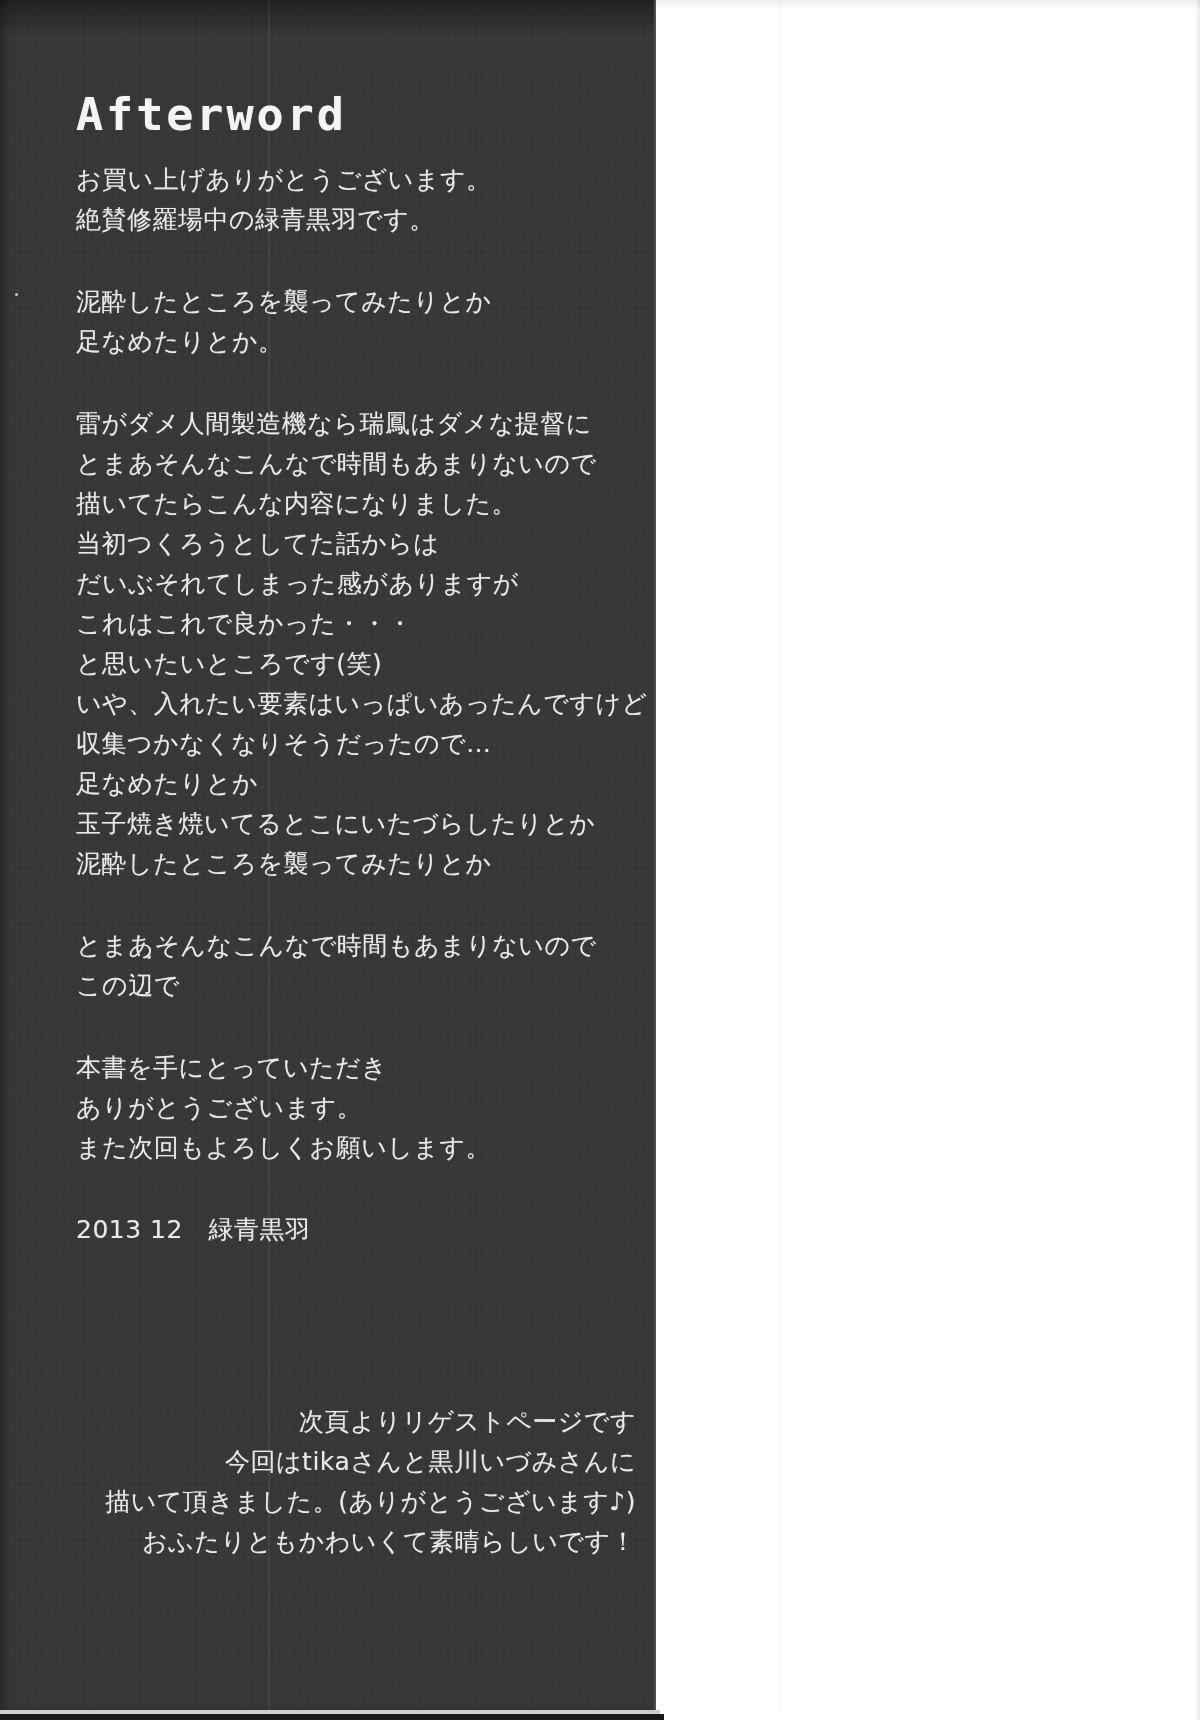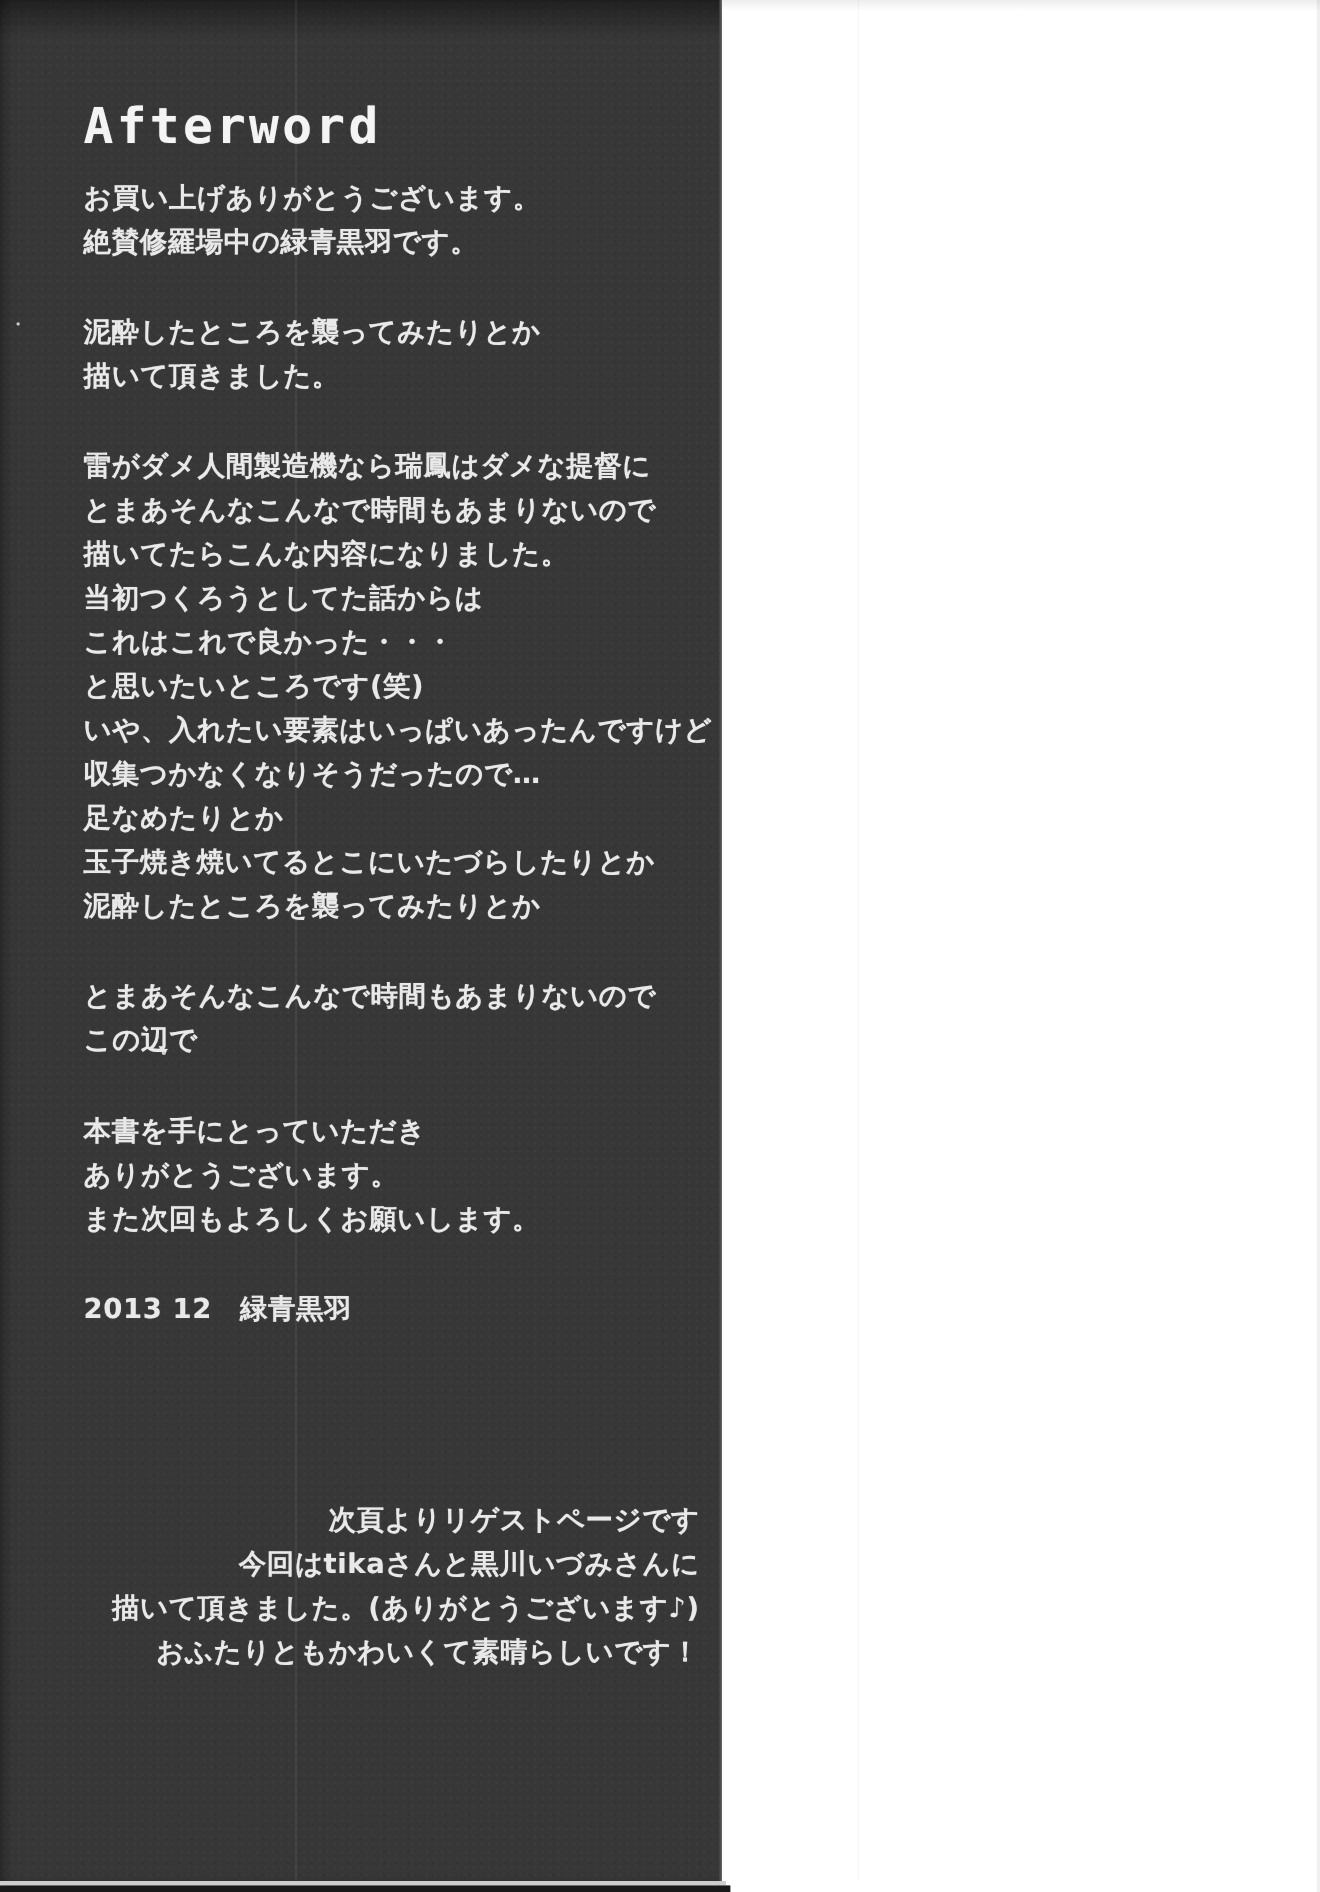--- a/index.html
+++ b/index.html
@@ -57,21 +57,21 @@
   .content {
     position:absolute; left:76px; top:88px; width:560px;
     color:#e9e9e9;
   }
   .title {
     font-size:45px; font-weight:bold; letter-spacing:3px;
     height:52px; margin-bottom:20px; color:#f4f4f4;
     text-shadow:0 0 1px rgba(255,255,255,0.45);
     font-family:"DejaVu Sans Mono","Liberation Mono",monospace;
   }
-  .section { margin-bottom:42px;font-weight:bold; }
+  .section { margin-bottom:42px; }
   .section.date { margin-bottom:0; }
   .section.footer { margin-top:152px;text-align:right; }
   .line {
     font-size:25px; line-height:40px; white-space:nowrap;
     letter-spacing:0.5px;
     text-shadow:0 0 1px rgba(255,255,255,0.35);
   }
 </style>
 </head>
 <body>
@@ -90,28 +90,29 @@
     <div class="content">
       <div class="title">Afterword</div>
 
       <div class="section">
         <div class="line">お買い上げありがとうございます。</div>
         <div class="line">絶賛修羅場中の緑青黒羽です。</div>
       </div>
 
       <div class="section">
         <div class="line">泥酔したところを襲ってみたりとか</div>
-        <div class="line">描いて頂きました。</div>
+        <div class="line">足なめたりとか。</div>
       </div>
 
       <div class="section">
         <div class="line">雷がダメ人間製造機なら瑞鳳はダメな提督に</div>
         <div class="line">とまあそんなこんなで時間もあまりないので</div>
         <div class="line">描いてたらこんな内容になりました。</div>
         <div class="line">当初つくろうとしてた話からは</div>
+        <div class="line">だいぶそれてしまった感がありますが</div>
         <div class="line">これはこれで良かった・・・</div>
         <div class="line">と思いたいところです(笑)</div>
         <div class="line">いや、入れたい要素はいっぱいあったんですけど</div>
         <div class="line">収集つかなくなりそうだったので…</div>
         <div class="line">足なめたりとか</div>
         <div class="line">玉子焼き焼いてるとこにいたづらしたりとか</div>
         <div class="line">泥酔したところを襲ってみたりとか</div>
       </div>
 
       <div class="section">

